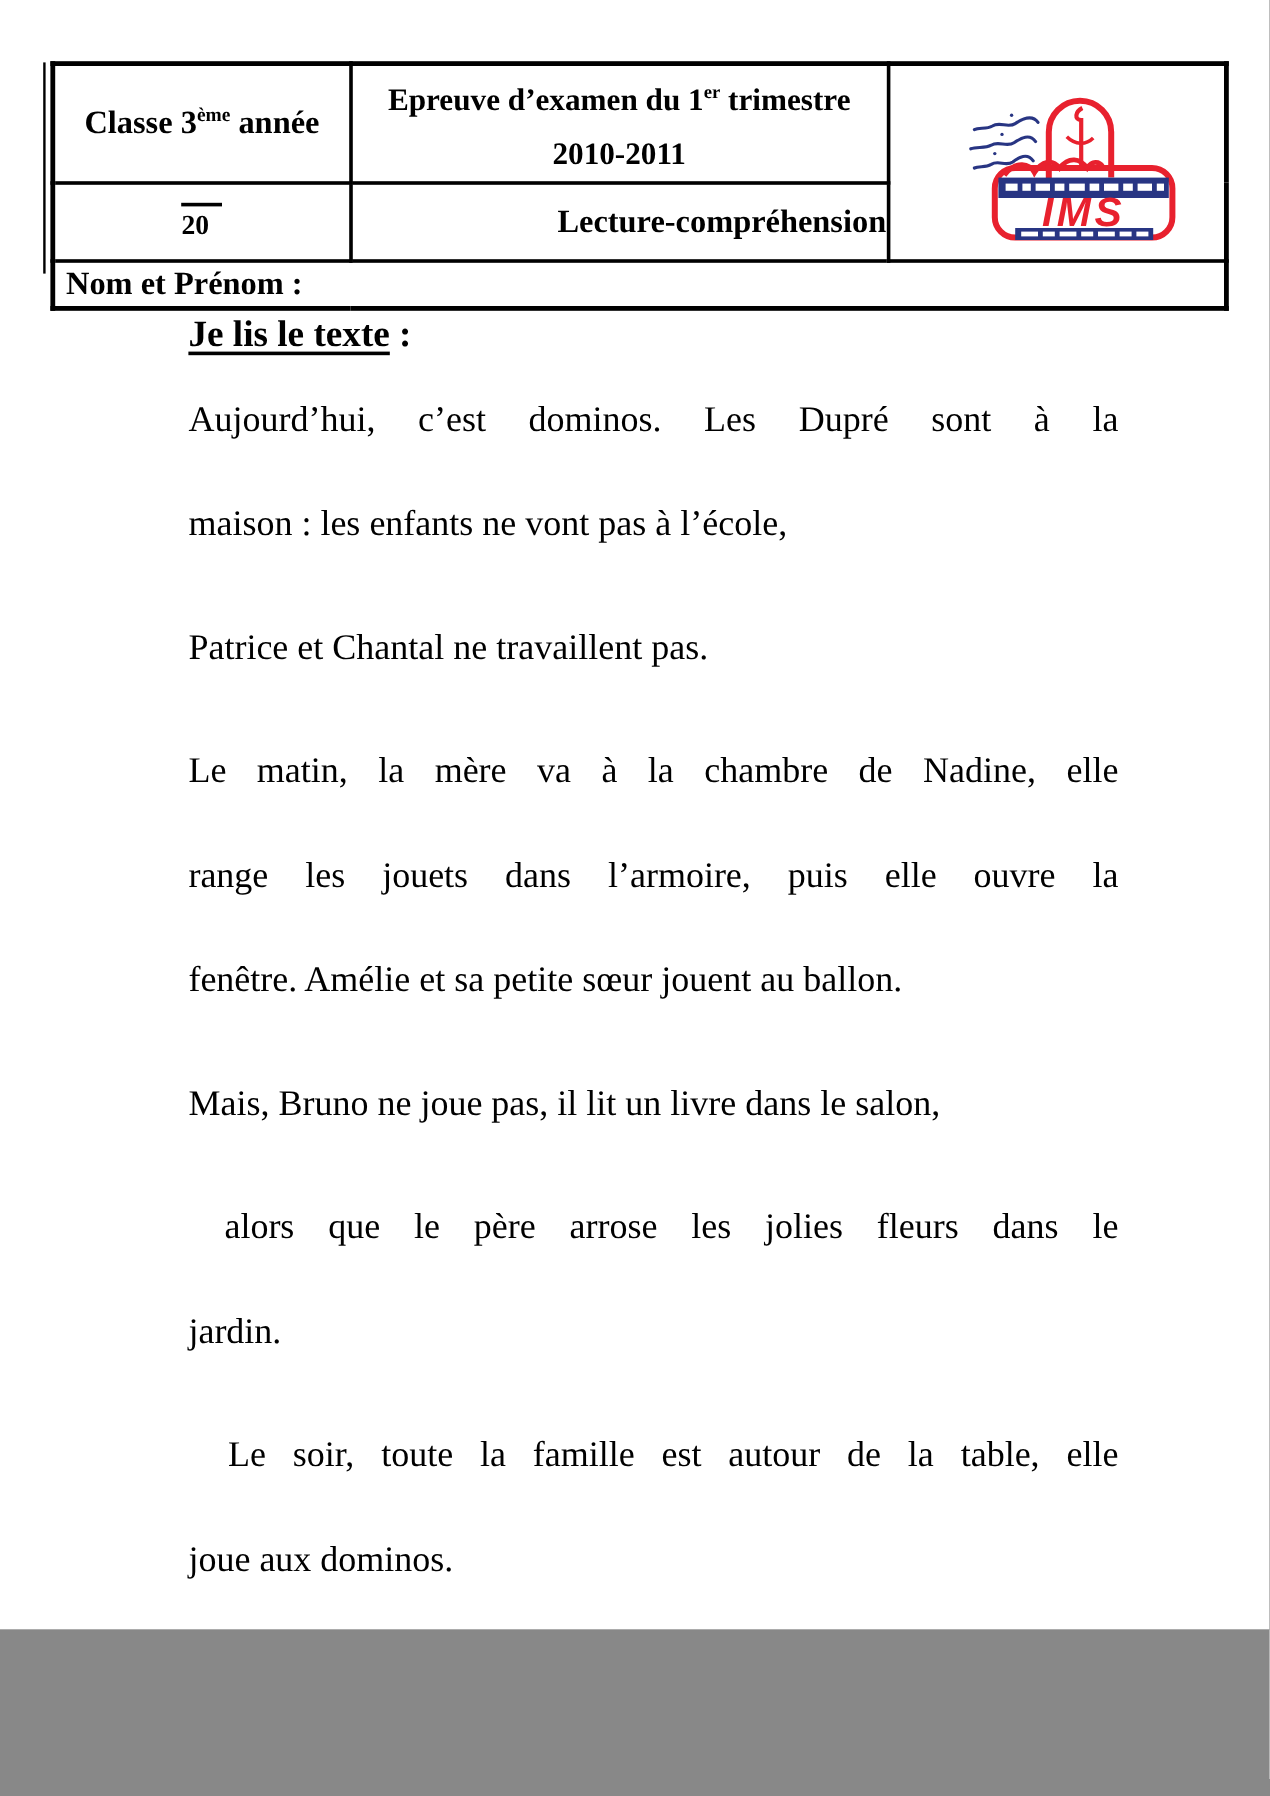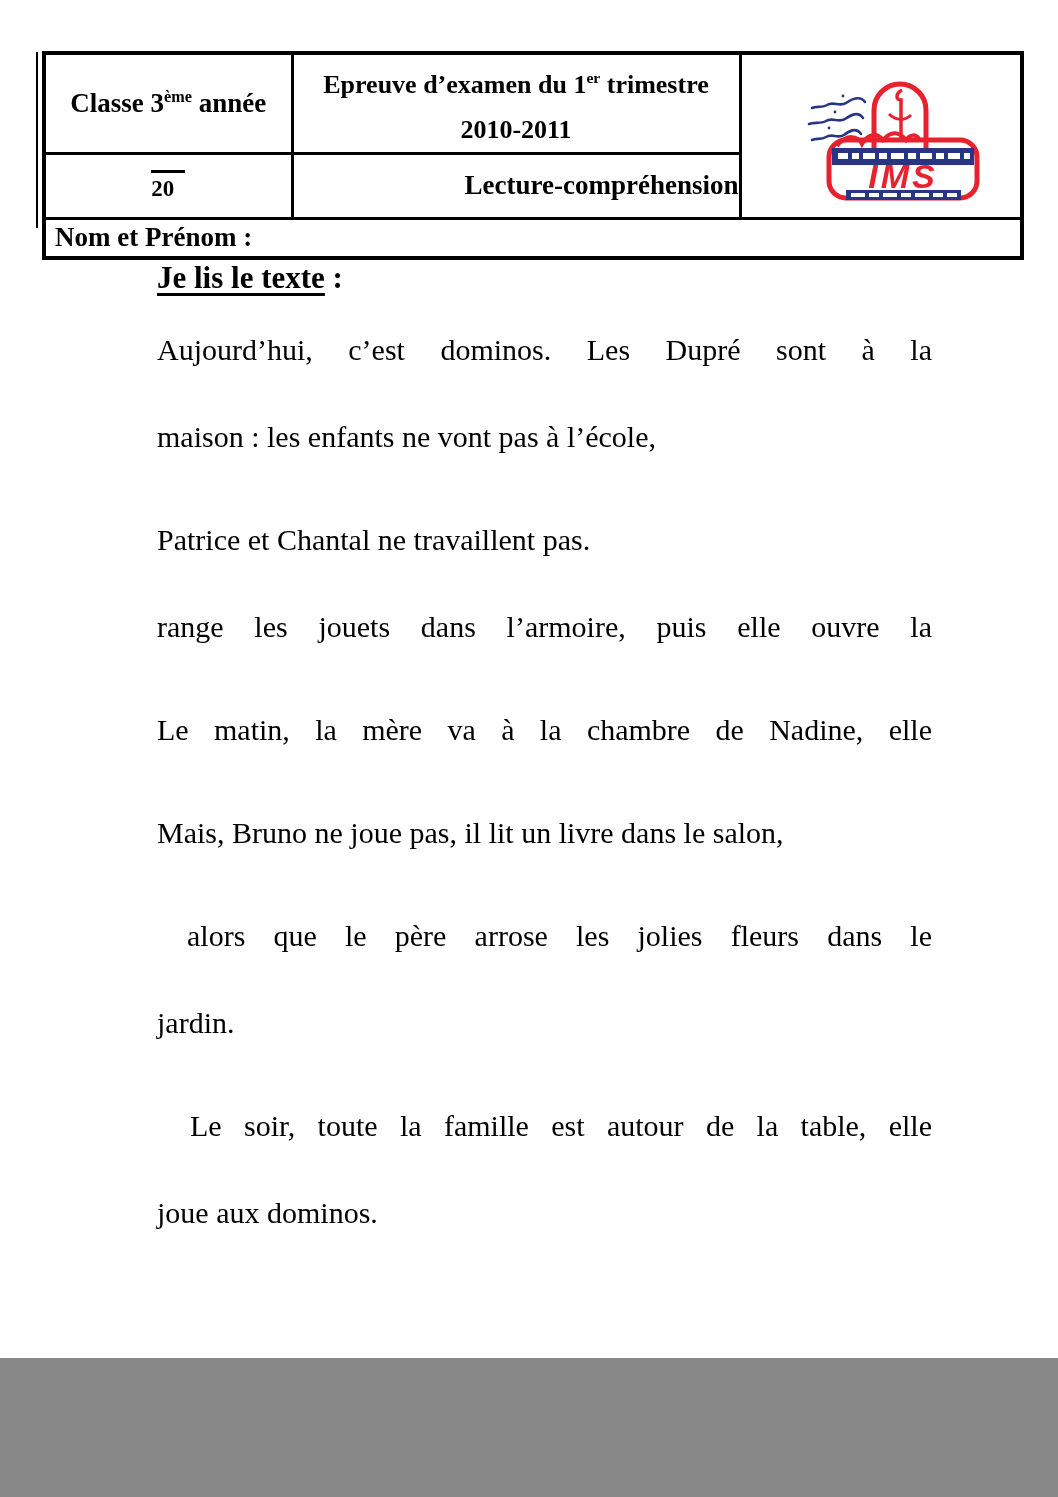--- a/index.html
+++ b/index.html
@@ -189,22 +189,23 @@
     </table>
 
   <div class="read-title">
     <span class="underlined">Je lis le texte</span><span> :</span>
   </div>
 
   <div class="text-lines">
       <div class="line just">Aujourd’hui, c’est dominos. Les Dupré sont à la</div>
       <div class="line">maison : les enfants ne vont pas à l’école,</div>
       <div class="line gap">Patrice et Chantal ne travaillent pas.</div>
+      <div class="line just gap">Le matin, la mère va à la chambre de Nadine, elle</div>
       <div class="line just">range les jouets dans l’armoire, puis elle ouvre la</div>
-      <div class="line just gap">Le matin, la mère va à la chambre de Nadine, elle</div>
+      <div class="line">fenêtre. Amélie et sa petite sœur jouent au ballon.</div>
       <div class="line gap">Mais, Bruno ne joue pas, il lit un livre dans le salon,</div>
       <div class="line just gap" style="padding-left: 30px;">alors que le père arrose les jolies fleurs dans le</div>
       <div class="line">jardin.</div>
       <div class="line just gap" style="padding-left: 33px;">Le soir, toute la famille est autour de la table, elle</div>
       <div class="line">joue aux dominos.</div>
     </div>
 
 </div>
 
 </body></html>

